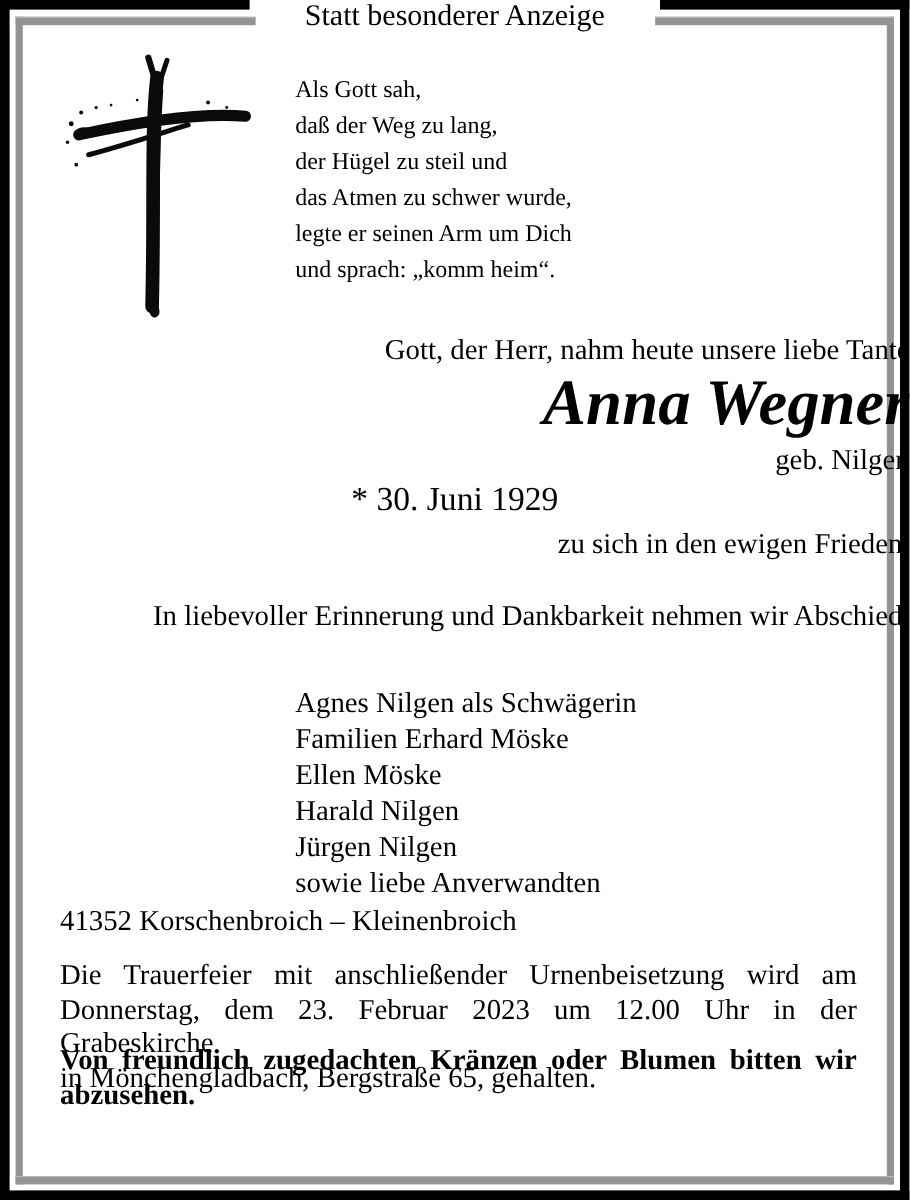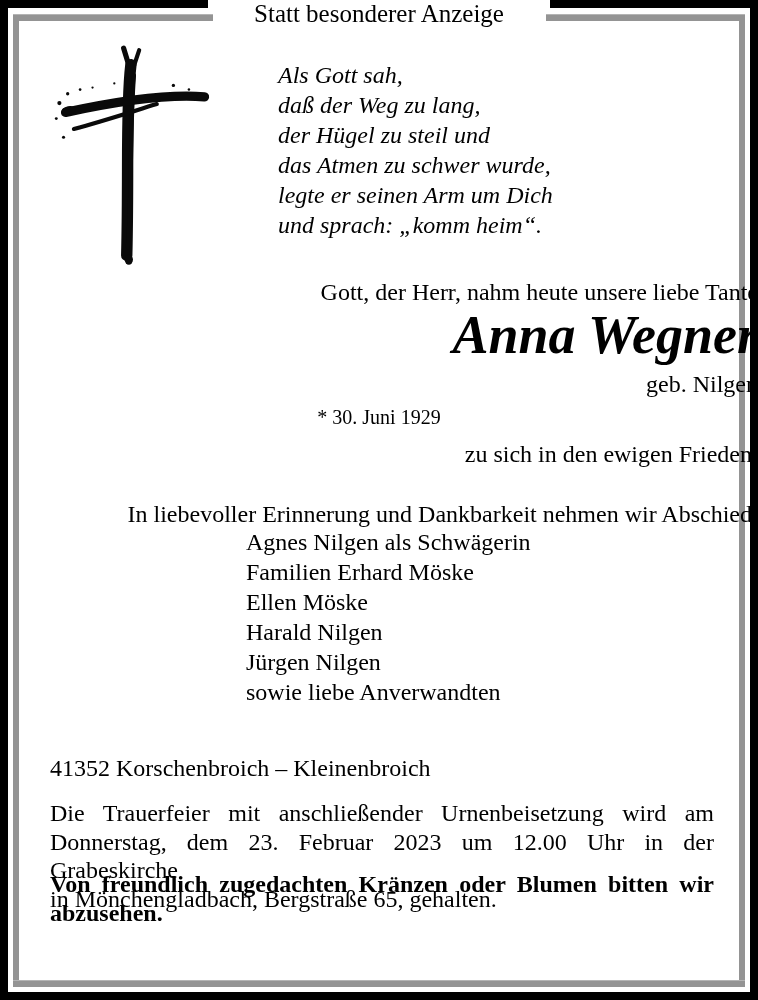--- a/index.html
+++ b/index.html
@@ -18,33 +18,33 @@
   .frame-black-right{left:750px;top:0;width:8px;height:1000px;}
   .frame-black-bottom{left:0;top:992px;width:758px;height:8px;}
   .frame-gray-top-left{left:13px;top:14px;width:200px;height:6px;}
   .frame-gray-top-right{left:546px;top:14px;width:199px;height:6px;}
   .frame-gray-left{left:13px;top:14px;width:6px;height:972px;}
   .frame-gray-right{left:739px;top:14px;width:6px;height:972px;}
   .frame-gray-bottom{left:13px;top:980px;width:732px;height:6px;}
   
   .header-title{left:0;top:-2px;width:758px;text-align:center;font-size:25px;line-height:32px;}
   
-  .poem{left:246px;top:60px;font-style:italic;font-size:24px;line-height:30px;margin-left:32px;}
+  .poem{left:246px;top:60px;font-size:20px;line-height:30px;}
   
   .cross{left:50px;top:44px;width:168px;height:228px;}
   
   .center-line{left:0;width:758px;text-align:right;}
   .intro-line{top:276px;font-size:24px;line-height:32px;}
   .deceased-name{top:303px;font-size:54px;line-height:64px;font-weight:bold;font-style:italic;}
   .maiden{top:369px;font-size:24px;line-height:30px;}
-  .dates{top:401px;left:0;width:758px;display:flex;justify-content:center;gap:78px;font-size:20px;line-height:32px;text-align:center;}
+  .dates{top:401px;left:0;width:758px;display:flex;justify-content:center;gap:78px;font-size:28px;line-height:32px;text-align:center;}
   .closing{top:438px;font-size:24px;line-height:32px;}
   .mourning-intro{top:498px;font-size:24px;line-height:32px;}
   
-  .family{left:246px;top:527px;font-size:24px;line-height:30px;}
+  .family{left:246px;top:571px;font-size:24px;line-height:30px;}
   
   .location{left:50px;top:753px;font-size:24px;line-height:30px;}
   .paragraph{left:50px;width:664px;font-size:24px;}
   .funeral-para{top:799px;}
   .flowers-para{top:870px;font-weight:bold;}
   .para-line{line-height:28.5px;text-align:justify;text-align-last:justify;}
   .para-line.last{text-align-last:left;}
 </style>
 </head>
 <body>

